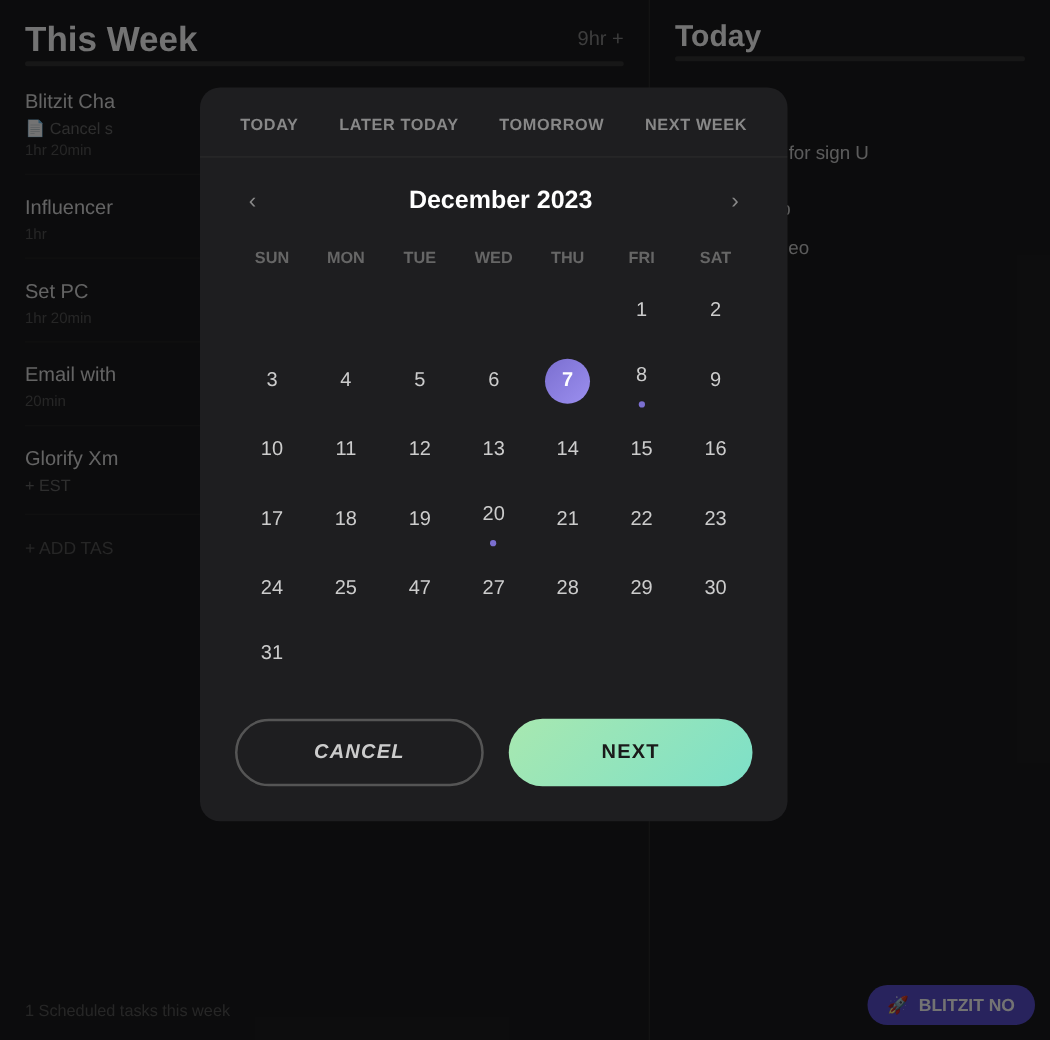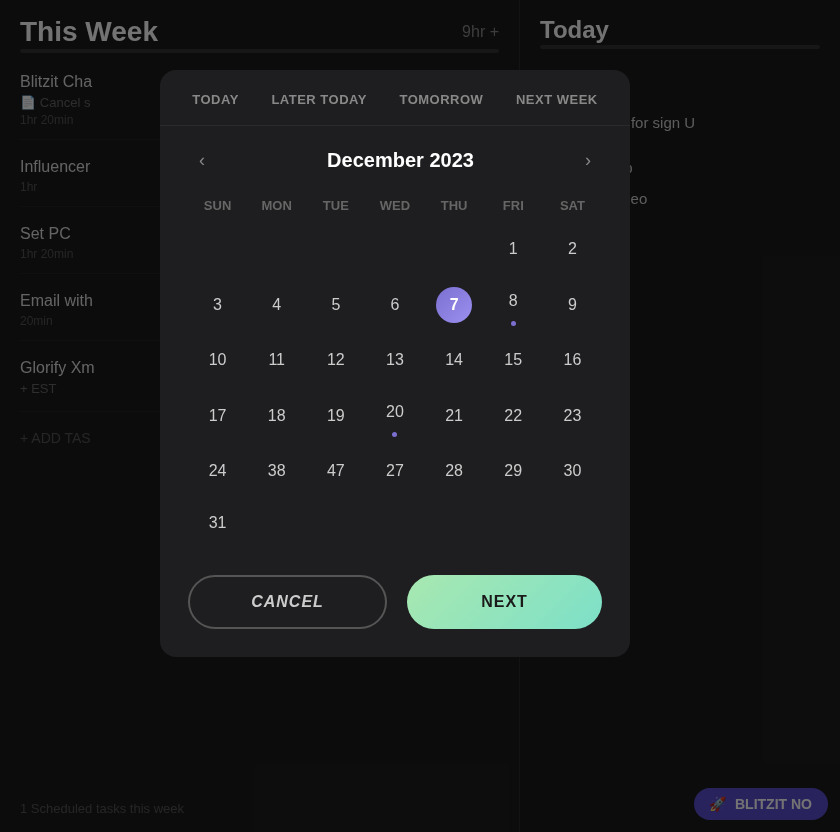--- a/index.html
+++ b/index.html
@@ -483,21 +483,21 @@
           <div class="cal-cell">
             <div class="cal-day">22</div>
           </div>
           <div class="cal-cell">
             <div class="cal-day">23</div>
           </div>
           <div class="cal-cell">
             <div class="cal-day">24</div>
           </div>
           <div class="cal-cell">
-            <div class="cal-day">38</div>
+            <div class="cal-day">25</div>
           </div>
           <div class="cal-cell">
             <div class="cal-day">47</div>
           </div>
           <div class="cal-cell">
             <div class="cal-day">27</div>
           </div>
           <div class="cal-cell">
             <div class="cal-day">28</div>
           </div>

